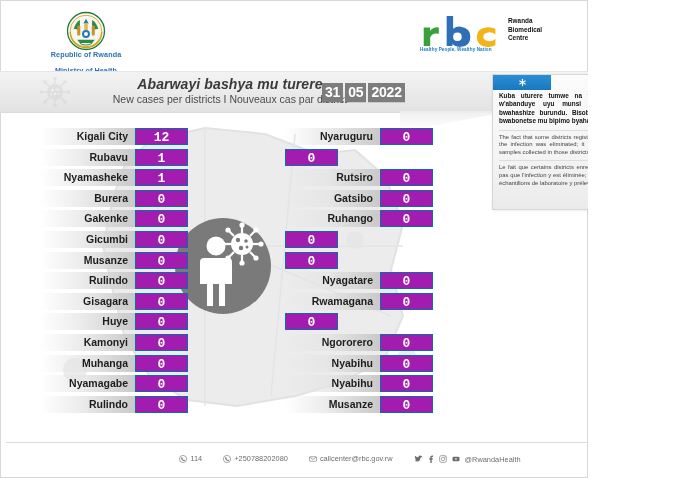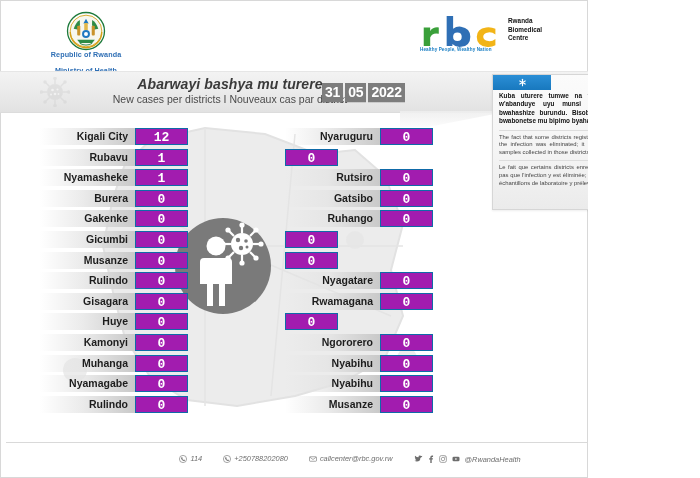--- a/index.html
+++ b/index.html
@@ -69,21 +69,21 @@
   .note-hdr svg{width:9px;height:9px;}
   .note-body{position:absolute;left:6px;top:17px;width:184px;}
   .note-rw{font-size:6.4px;line-height:8.4px;font-weight:bold;color:#111;text-align:justify;}
   .note-sep{height:1px;background:#dddddd;margin:4px 0 3px 0;}
   .note-en,.note-fr{font-size:5.9px;line-height:7.6px;color:#444;text-align:justify;}
 
   
   .foot-rule{position:absolute;left:6px;top:442px;width:688px;height:1px;background:#d9d9d9;}
   .footer{position:absolute;left:0;top:449px;width:700px;height:20px;
           display:flex;align-items:center;justify-content:center;gap:21px;
-          font-size:7.4px;color:#6d6d6d;font-style:italic;}
+          font-size:7.4px;color:#6d6d6d;}
   .fitem{display:flex;align-items:center;gap:3px;line-height:10px;}
   .fitem svg{display:block;}
   .fsocial{display:flex;align-items:center;gap:5px;}
 </style>
 </head>
 <body>
 
 <div id="page">
   <div class="outer-frame"></div>
 

